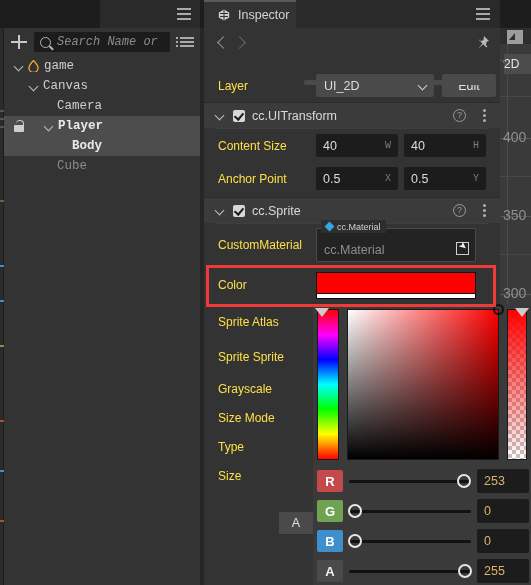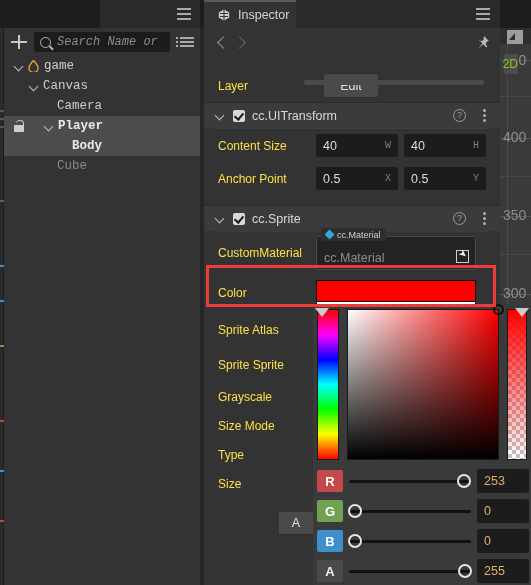--- a/index.html
+++ b/index.html
@@ -183,22 +183,22 @@
     width:52px; height:24px; background:#1c1c1c; border-radius:2px; display:flex; align-items:center;
     padding-left:7px; color:#ddb36a; font-size:12.5px; flex:0 0 auto;
   }
 
   
   .scene{ position:absolute; left:500px; top:28px; width:31px; height:557px; background:#3a3a3a; overflow:hidden; }
   .scene-top{ position:absolute; left:0; top:0; width:31px; height:16px; background:#2e2e2e; }
   .scene-icon{ position:absolute; left:7px; top:-12px; width:16px; height:14px; background:#9d9d9d; }
   .scene-icon:after{ content:""; position:absolute; left:2px; top:3px; width:0; height:0;
                      border-left:6px solid transparent; border-bottom:7px solid #2e2e2e; }
-  .btn2d{ position:absolute; left:4px; top:26px; width:14px; height:20px; background:#4c4c4c;
-          color:#84cc16; font-size:12px; display:flex; align-items:center; justify-content:flex-end; }
+  .btn2d{ position:absolute; left:4px; top:26px; width:27px; height:20px; background:#4c4c4c;
+          color:#e5e5e5; font-size:12px; display:flex; align-items:center; justify-content:flex-start; }
   .ruler-lbl{ position:absolute; left:3px; color:#8f8f8f; font-size:14px; }
   .gridline{ position:absolute; left:0; width:31px; height:1px; background:#474747; }
   .gridline.major{ background:#565656; }
   .vline{ position:absolute; top:16px; width:1px; height:541px; background:#4a4a4a; }
 
   
   .sprite-red{ position:absolute; left:6px; bottom:0; width:25px; height:16px; background:#fe0000; }
   .sprite-tri{ position:absolute; left:14px; bottom:16px; width:0; height:0;
                border-left:9px solid transparent; border-right:9px solid transparent; border-bottom:10px solid #f2f2f2; }
 
@@ -329,20 +329,24 @@
         <svg width="16" height="16" viewBox="0 0 16 16">
             <path d="M10 1l5 5-2.2.6-1 3.2 1.6 1.6-1 1-4-4-4.4 5.4 5.2-4.5-4-4 1-1L6.2 6.2 9.4 5.2z" fill="#b9b9b9"></path>
           </svg>
       </span>
     </div>
 
     <div class="scrollcap"></div>
 
     <div class="row" style="margin-top:11px">
       <span class="rlabel">Layer</span>
+      <div class="dropdown">
+        <span>UI_2D</span>
+        <span class="dchev"></span>
+      </div>
       <div class="editbtn">
         <span>Edit</span>
       </div>
     </div>
 
     <div class="comp-head">
       <span class="carr"></span>
       <span class="cbox"></span>
       <span class="comp-title">cc.UITransform</span>
       <span class="qmark">?</span>
@@ -371,21 +375,21 @@
       <div class="field" style="width:82px">
         <span>0.5</span>
         <span class="suffix">X</span>
       </div>
       <div class="field" style="width:82px;margin-left:6px">
         <span>0.5</span>
         <span class="suffix">Y</span>
       </div>
     </div>
 
-    <div class="comp-head" style="margin-top:10px">
+    <div class="comp-head" style="margin-top:2px">
       <span class="carr"></span>
       <span class="cbox"></span>
       <span class="comp-title">cc.Sprite</span>
       <span class="qmark">?</span>
       <span class="kebab">
           <i></i>
           <i></i>
           <i></i>
         </span>
     </div>

